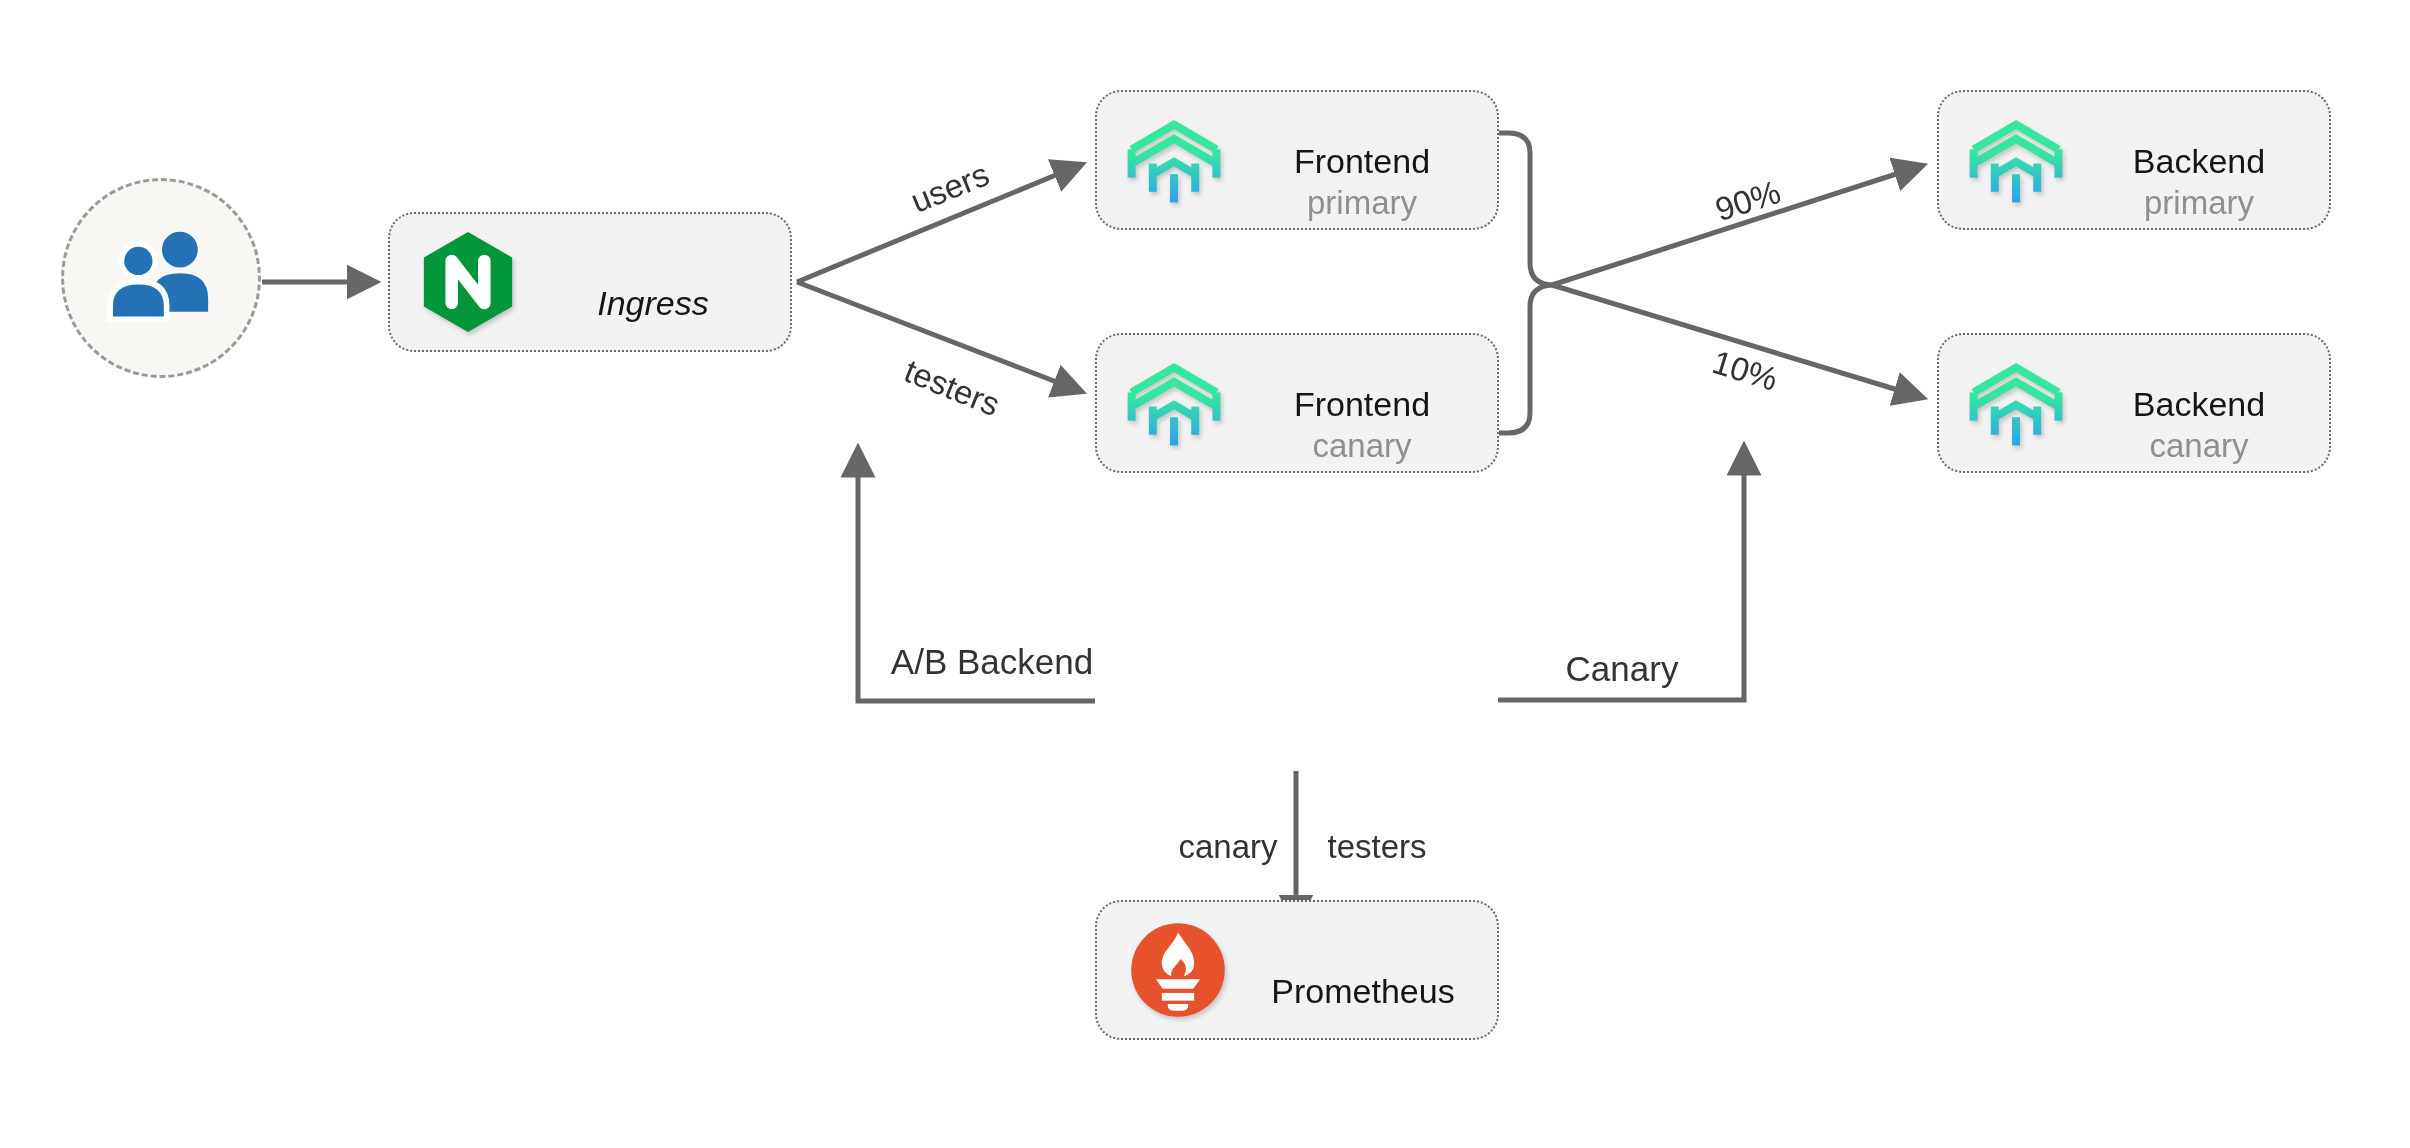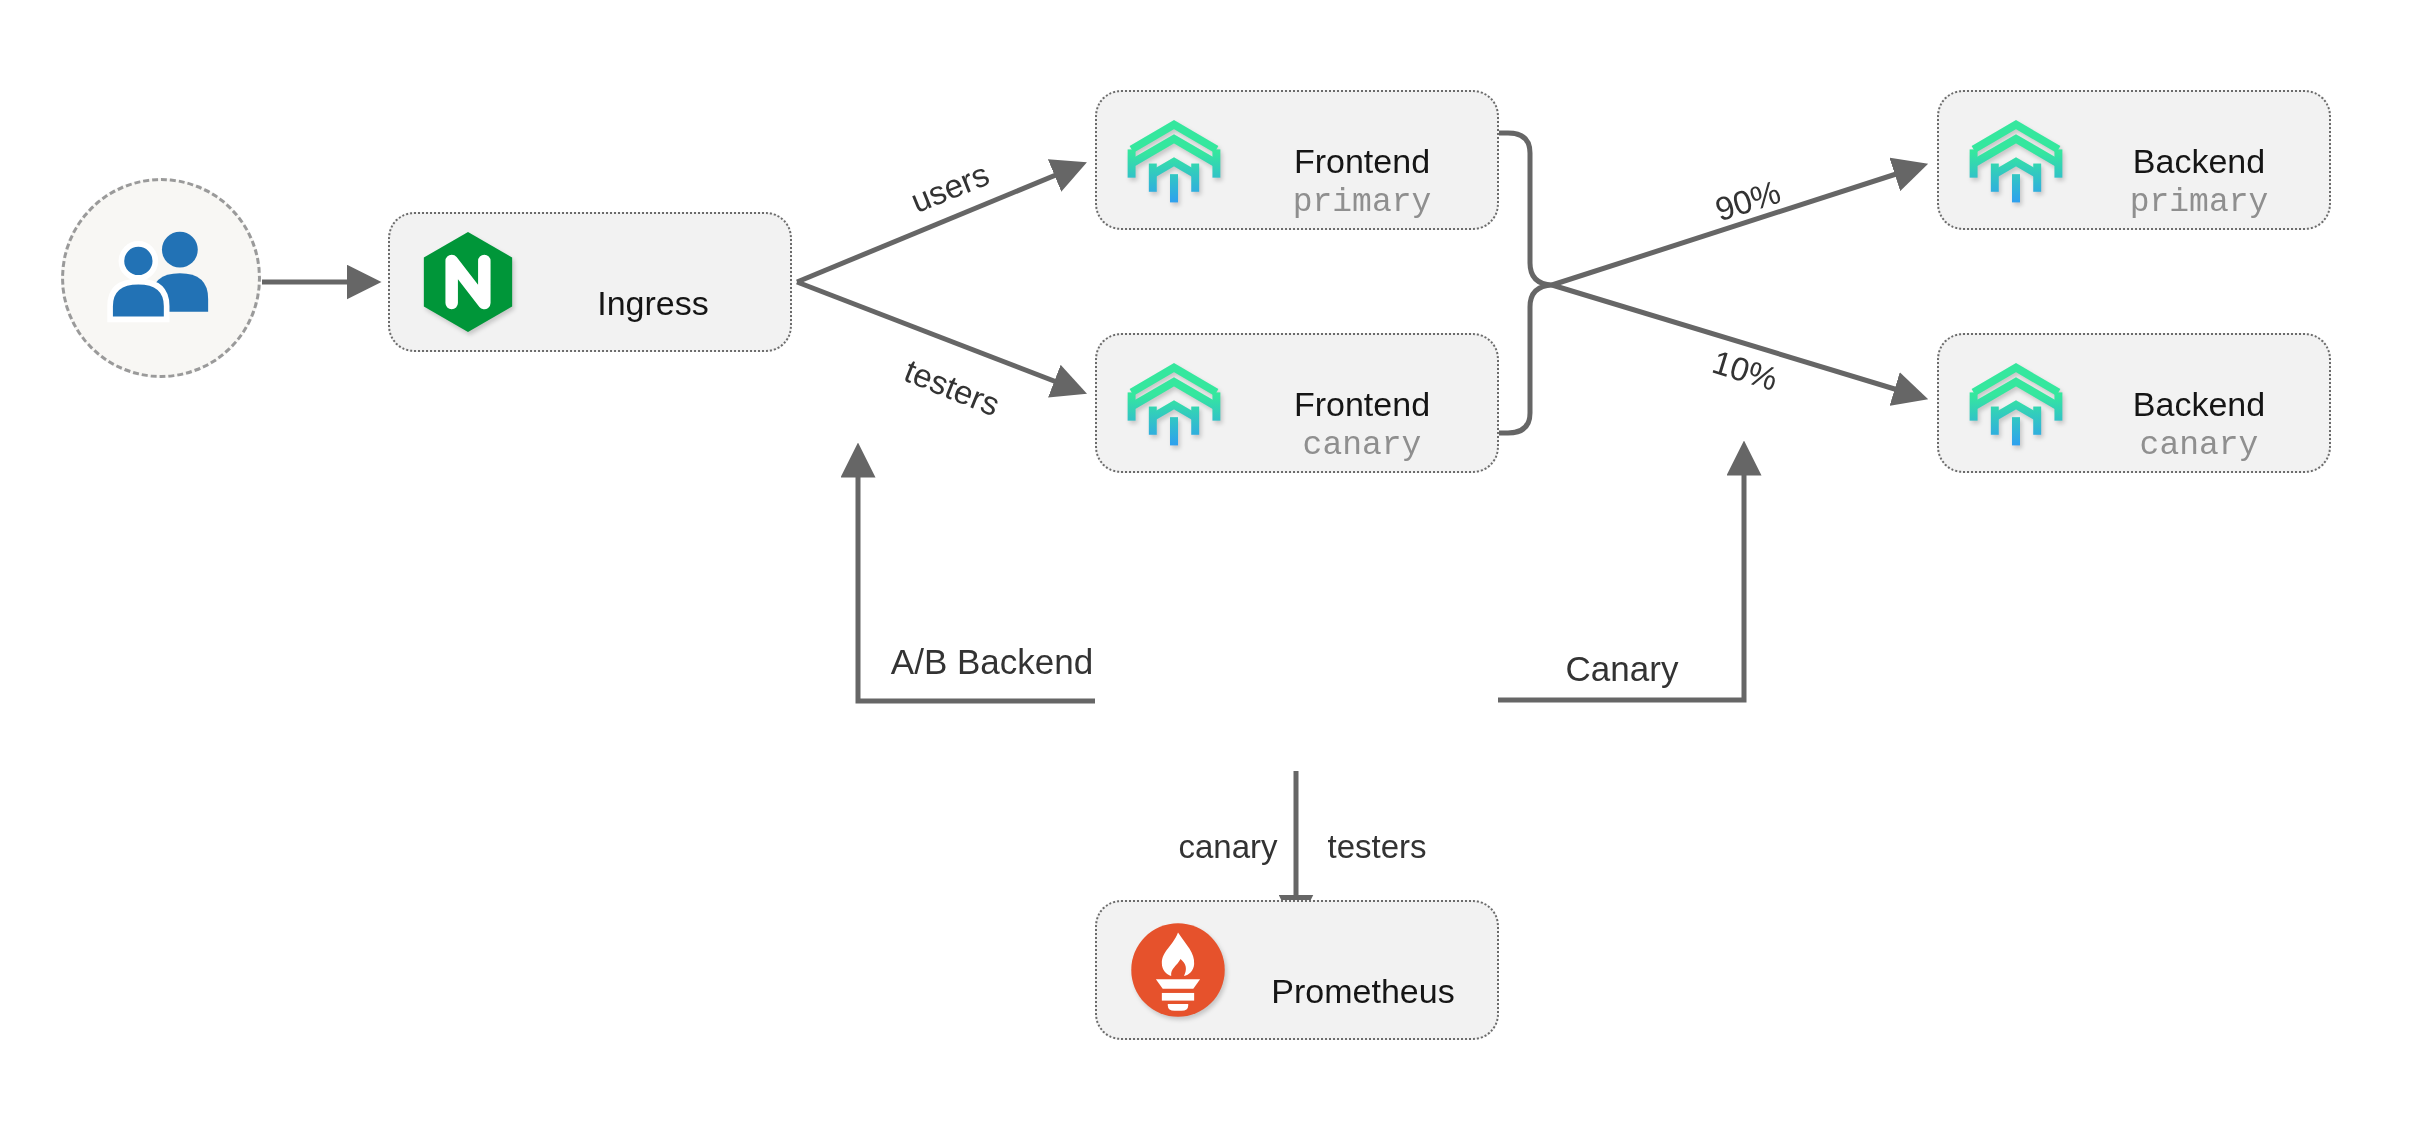--- a/index.html
+++ b/index.html
@@ -20,31 +20,31 @@
     position:absolute;z-index:2;display:flex;align-items:center;
     background:var(--box-fill);
     border:2.5px dotted var(--box-border);
     border-radius:26px;
   }
   .node .icon-wrap{flex:0 0 auto;display:flex;align-items:center;justify-content:center;
     filter:drop-shadow(2px 3px 2px rgba(0,0,0,0.18));}
   .node .labels{flex:1 1 auto;display:flex;flex-direction:column;align-items:center;
     justify-content:center;line-height:1.22;}
   .node-title{font-size:34px;color:var(--title-text);margin-top:44px;}
-  .node-subtitle{font-size:33px;color:var(--subtitle-text);font-family:Liberation Mono, monospace;}
+  .node-subtitle{font-size:33px;color:var(--subtitle-text);}
 
   .users-circle{
     position:absolute;z-index:2;left:61px;top:178px;width:200px;height:200px;
     border-radius:50%;background:var(--circle-fill);
     border:3px dashed var(--circle-border);
     display:flex;align-items:center;justify-content:center;
   }
 
   
-  #node-ingress          {left:388px; top:212px; width:404px; height:140px;}
+  #node-ingress          {left:388px; top:212px; width:404px; height:140px;font-style:italic;}
   #node-frontend-primary {left:1095px;top:90px;  width:404px; height:140px;}
   #node-frontend-canary  {left:1095px;top:333px; width:404px; height:140px;}
   #node-backend-primary  {left:1937px;top:90px;  width:394px; height:140px;}
   #node-backend-canary   {left:1937px;top:333px; width:394px; height:140px;}
   #node-flagger          {left:1095px;top:633px; width:404px; height:138px;}
   #node-prometheus       {left:1095px;top:900px; width:404px; height:140px;}
 
   #node-ingress .icon-wrap, #node-prometheus .icon-wrap{margin-left:30px;}
   #node-flagger .icon-wrap{margin-left:22px;}
   .app-node .icon-wrap{margin-left:24px;}

